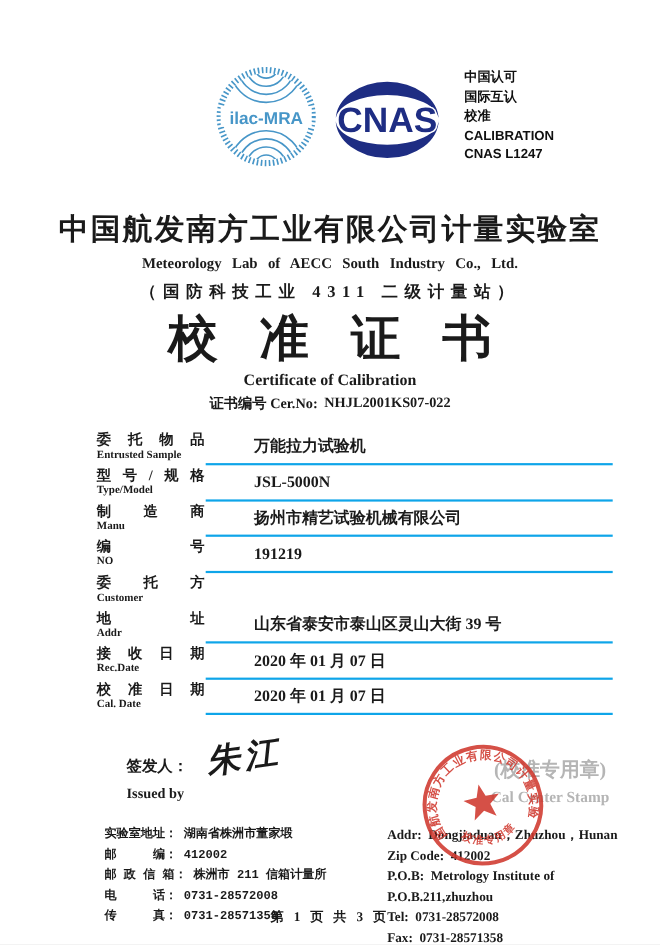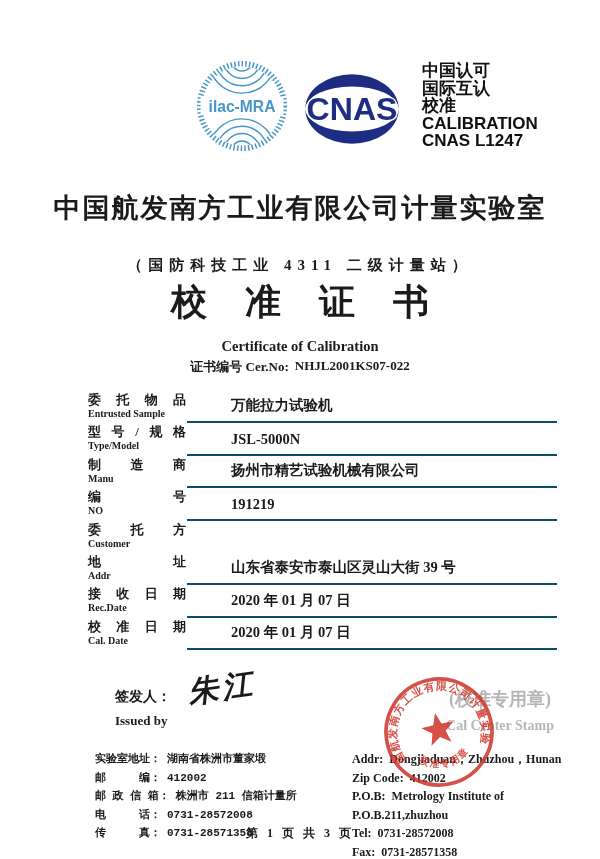--- a/index.html
+++ b/index.html
@@ -9,39 +9,39 @@
     background:#ffffff; overflow:hidden;
     font-family:"Liberation Serif","DejaVu Serif",serif; color:#1a1a1a;
   }
   .abs { position:absolute; }
   .centered { left:0; width:600px; text-align:center; }
 
   
   .ilac-logo { left:196px; top:60px; width:92px; height:92px; }
   .cnas-logo { left:300px; top:70px; width:104px; height:78px; }
   .accred-text { left:422px; top:62px; font-family:"Liberation Sans","DejaVu Sans",sans-serif;
-                 font-weight:bold; font-size:17px; line-height:17.5px; color:#101010; }
+                 font-weight:bold; font-size:12px; line-height:17.5px; color:#101010; }
 
   
   .lab-cn   { top:190px; font-size:27px; font-weight:bold; letter-spacing:2px; }
   .lab-en   { top:232px; font-size:13.5px; font-weight:bold; word-spacing:6px; }
   .station  { top:256px; font-size:15px; font-weight:bold; letter-spacing:6px; }
-  .cert-cn  { top:278px; font-size:36px; font-weight:bold; letter-spacing:38px; padding-left:38px; }
+  .cert-cn  { top:278px; font-size:45px; font-weight:bold; letter-spacing:38px; padding-left:38px; }
   .cert-en  { top:338px; font-size:14.5px; font-weight:bold; }
   .cert-no  { top:358px; font-size:13px; font-weight:bold; display:flex; justify-content:center; gap:6px; }
 
   
   .fields { left:88px; top:391px; width:469px; }
   .field-row { position:relative; height:32.4px; }
   .field-label { position:absolute; left:0; top:2px; width:98px; }
   .label-cn { font-size:13px; font-weight:bold; line-height:14px;
               text-align:justify; text-align-last:justify; }
   .label-en { font-size:10px; font-weight:bold; line-height:13px; }
   .field-value-area { position:absolute; left:99px; right:0; top:0; bottom:0;
-                      border-bottom:2px solid #0c4a6e; }
+                      border-bottom:2px solid #0ea5e9; }
   .field-value { position:absolute; left:44px; bottom:6px; font-size:14.5px; font-weight:bold; white-space:nowrap; }
 
   
   .sig-label { left:115px; top:688px; font-size:14px; font-weight:bold;text-align:center; }
   .sig-en    { left:115px; top:713px; font-size:13px; font-weight:bold; }
   .sig-name  { left:188px; top:668px; font-size:30px; font-weight:bold; font-style:italic;
                transform:rotate(-8deg); letter-spacing:4px; }
 
   
   .stamp-gray { left:420px; top:690px; width:160px; text-align:center;
@@ -93,20 +93,21 @@
 
   <div class="abs accred-text">
     <div>中国认可</div>
     <div>国际互认</div>
     <div>校准</div>
     <div>CALIBRATION</div>
     <div>CNAS L1247</div>
   </div>
 
   <div class="abs centered lab-cn">中国航发南方工业有限公司计量实验室</div>
+  <div class="abs centered lab-en">Meteorology Lab of AECC South Industry Co., Ltd.</div>
   <div class="abs centered station">（国防科技工业 4311 二级计量站）</div>
 
   <div class="abs centered cert-cn">校准证书</div>
   <div class="abs centered cert-en">Certificate of Calibration</div>
   <div class="abs centered cert-no">
     <span>证书编号 Cer.No:</span>
     <span>NHJL2001KS07-022</span>
   </div>
 
   <div class="abs fields">

